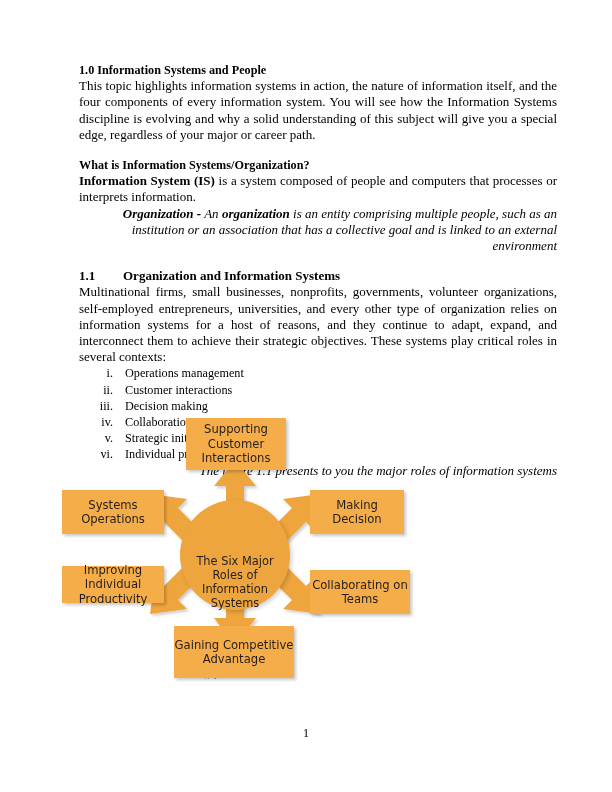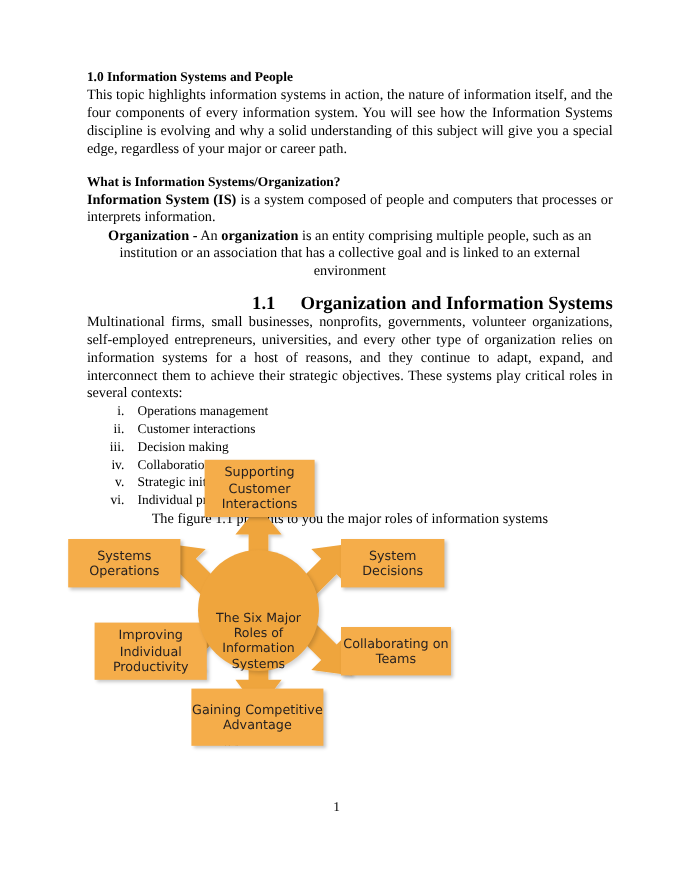--- a/index.html
+++ b/index.html
@@ -38,30 +38,29 @@
     margin: 0;
   }
 
   .para {
     font-size: 13px;
     line-height: 16.2px;
     margin: 0;
     text-align: justify;
     text-justify: inter-word;
   }
-  .para.nojust { text-align: center; }
+  .para.nojust { text-align: right; font-style: italic; }
   .spacer-md { height: 14px; }
 
   .sec-head {
-    font-size: 17px;
+    font-size: 13px;
     font-weight: bold;
     line-height: 16.2px;
     margin: 0;
     display: flex;
-    justify-content: flex-end;
   }
   .sec-num { width: 44px; flex: 0 0 44px; }
 
   
   .rlist {
     margin: 0;
     padding: 0;
     list-style: none;
     font-size: 12.2px;
     line-height: 16.2px;
@@ -239,24 +238,24 @@
 
     <div class="fig-box" style="left:124px; top:0px; width:100px; height:52px;">
       <span>Supporting Customer Interactions</span>
     </div>
 
     <div class="fig-box" style="left:0px; top:72px; width:102px; height:44px;">
       <span>Systems Operations</span>
     </div>
 
     <div class="fig-box" style="left:248px; top:72px; width:94px; height:44px;">
-      <span>System Decisions</span>
-    </div>
-
-    <div class="fig-box" style="left:0px; top:148px; width:102px; height:52px;margin-left:24px;">
+      <span>Making Decision</span>
+    </div>
+
+    <div class="fig-box" style="left:0px; top:148px; width:102px; height:37px;">
       <span>Improving Individual Productivity</span>
     </div>
 
     <div class="fig-box" style="left:248px; top:152px; width:100px; height:44px;">
       <span>Collaborating on Teams</span>
     </div>
 
     <div class="fig-box" style="left:112px; top:208px; width:120px; height:52px;">
       <span>Gaining Competitive Advantage</span>
     </div>

